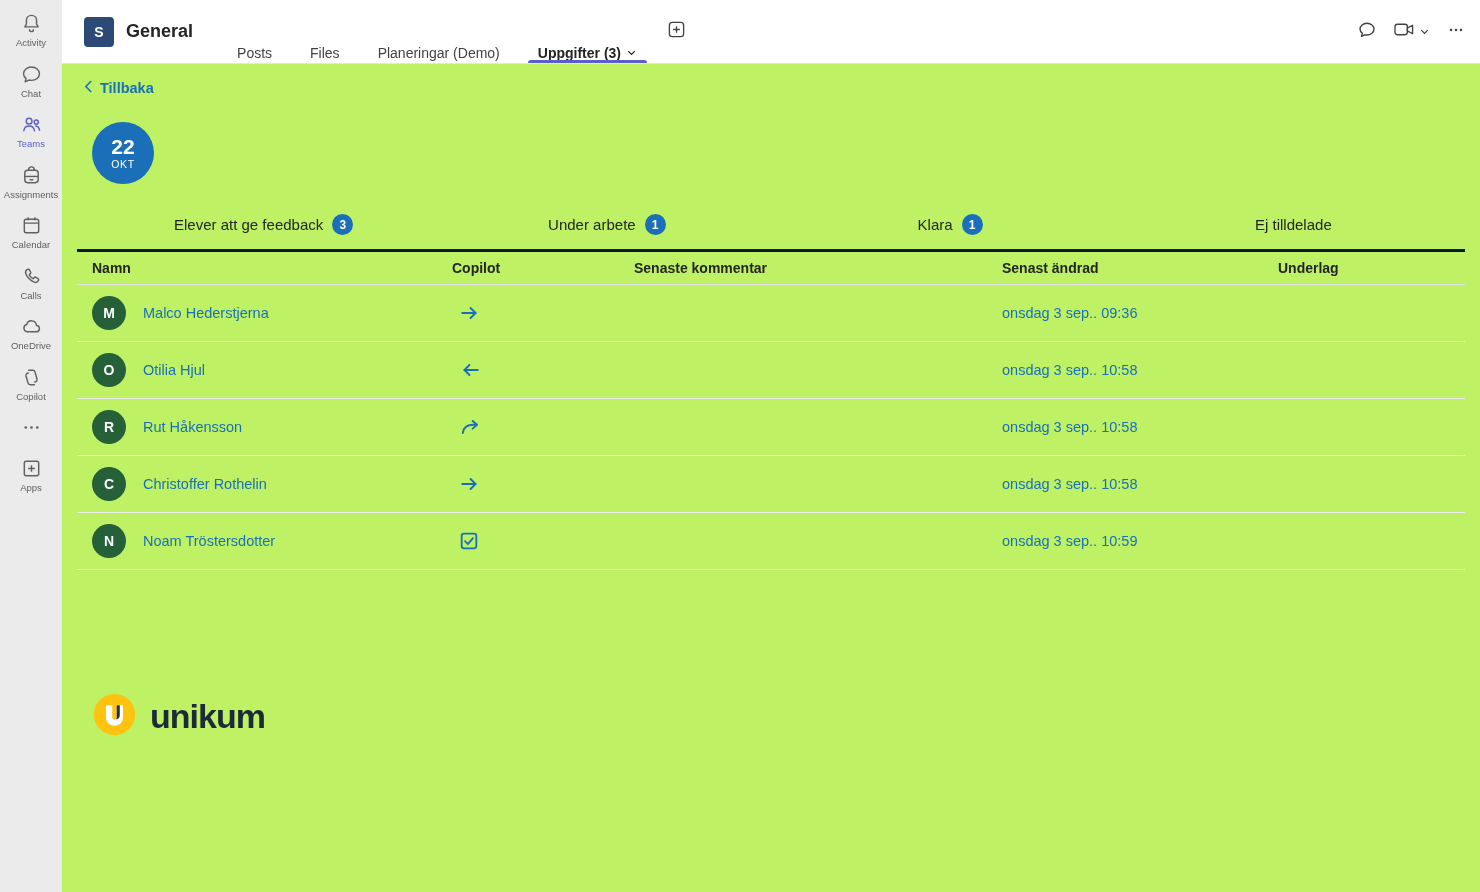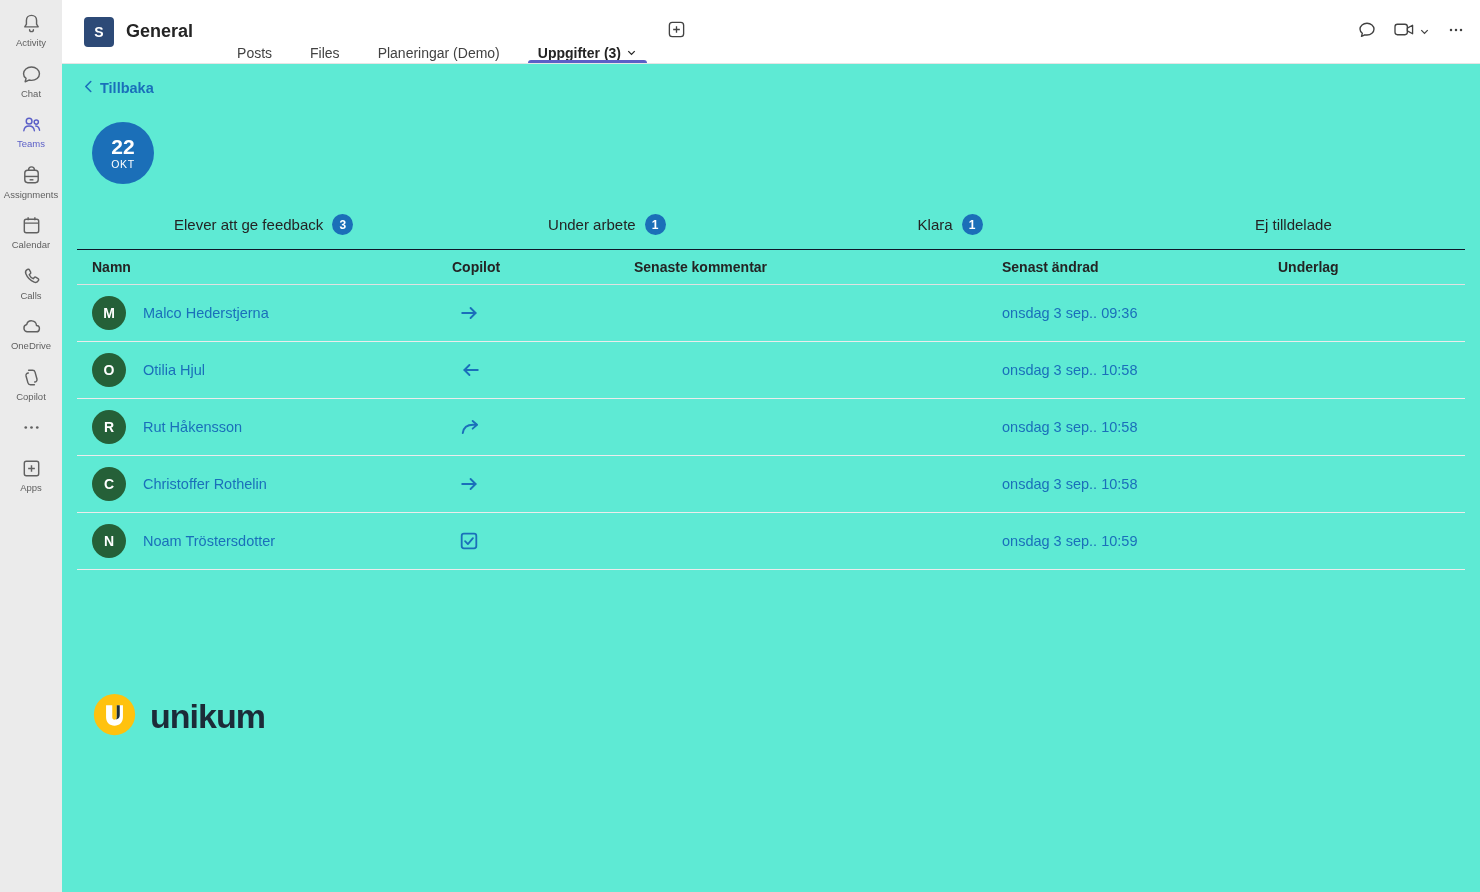--- a/index.html
+++ b/index.html
@@ -45,21 +45,21 @@
   .tab.active { color:#242424; font-weight:600; }
   .tab.active::after {
     content:""; position:absolute; left:-8px; right:-8px; bottom:0;
     height:3px; background:#5b5fc7; border-radius:3px 3px 0 0;
   }
   .add-tab { display:flex; align-items:center; color:#424242; cursor:pointer; margin-left:-6px; }
   .header-actions { margin-left:auto; display:flex; align-items:center; gap:16px; color:#424242; }
   .header-actions .grp { display:flex; align-items:center; gap:3px; cursor:pointer; }
 
   
-  .content { flex:1; background:#5eead4; overflow:hidden; position:relative; }
+  .content { flex:1; background:#bef264; overflow:hidden; position:relative; }
 
   .toolbar {
     display:flex; align-items:center; justify-content:space-between;
     padding:16px 14px 12px 22px;
   }
   .back-link {
     display:flex; align-items:center; gap:7px; color:#1a6fba;
     font-size:14.5px; font-weight:600; cursor:pointer; text-decoration:none;
   }
   .toolbar-right { display:flex; align-items:center; gap:14px; }
@@ -97,21 +97,21 @@
   }
 
   
   .tbl { margin:0 15px 0 15px; }
   .tbl-header, .tbl-row {
     display:grid;
     grid-template-columns: 360px 182px 368px 276px 1fr;
     align-items:center; padding-left:15px;
   }
   .tbl-header {
-    border-top:1px solid #0f172a; border-bottom:1px solid #e1e1e1;
+    border-top:3px solid #0f172a; border-bottom:1px solid #e1e1e1;
     height:36px; font-size:14px; font-weight:700; color:#242424;
   }
   .tbl-row { height:57px; border-bottom:1px solid #ececec; }
   .cell-name { display:flex; align-items:center; gap:17px; }
   .avatar {
     width:34px; height:34px; border-radius:50%; background:#256038; color:#fff;
     font-size:14px; font-weight:700; display:flex; align-items:center; justify-content:center;
     flex-shrink:0;
   }
   .student-link { color:#1a6fba; font-size:14.5px; cursor:pointer; text-decoration:none; }

